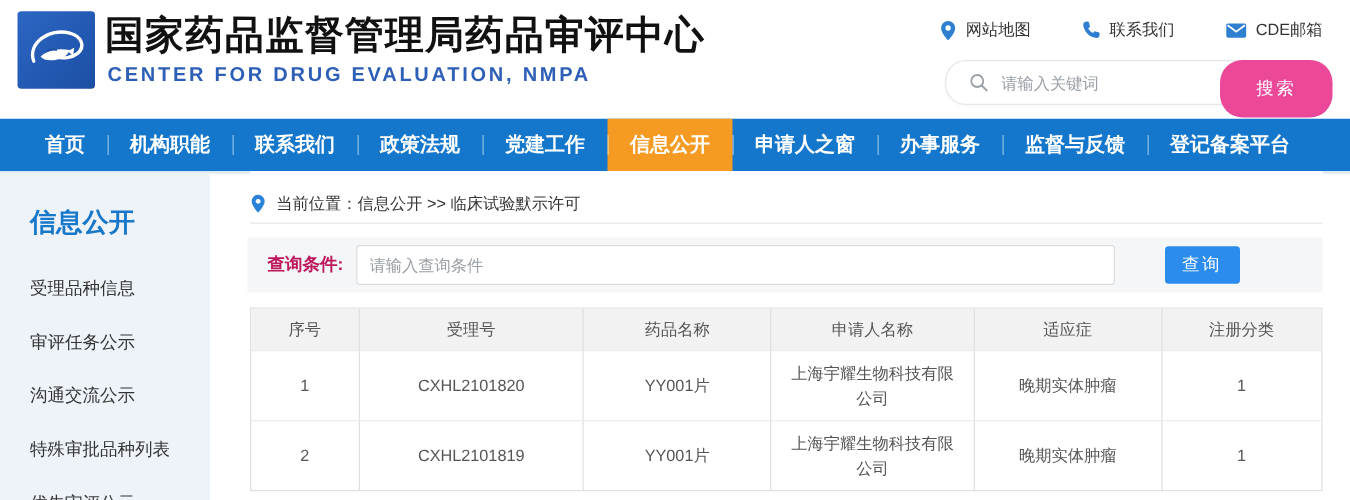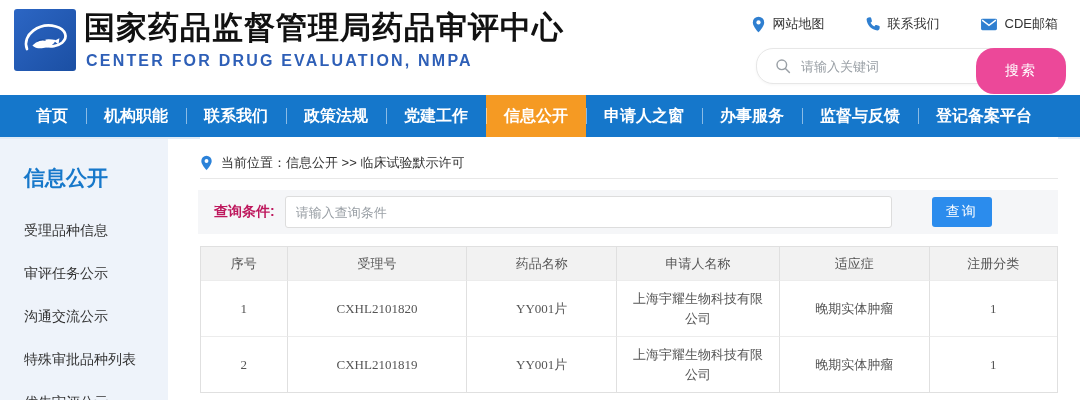--- a/index.html
+++ b/index.html
@@ -48,21 +48,21 @@
   #query-input{margin-left:10px;width:585px;height:30px;border:1px solid #ddd;border-radius:3px;
     padding:0 10px;font-size:13px;color:#333;outline:none;background:#fff;}
   #query-input::placeholder{color:#9aa0a6;}
   #query-button{margin-left:40px;width:60px;height:30px;border:none;border-radius:3px;cursor:pointer;
     background:#2b8ced;color:#fff;font-size:14px;letter-spacing:2px;}
   
   #table{position:absolute;left:0;top:109px;width:856px;border:1px solid #e0e0e0;}
   .trow{display:grid;grid-template-columns:10% 21% 17.5% 19% 17.5% 15%;}
   .trow.head{background:#f2f2f2;}
   .tcell{display:flex;align-items:center;justify-content:center;text-align:center;
-    font-size:13px;color:#555;border-left:1px solid #e0e0e0;padding:4px 14px;box-sizing:border-box;font-family:Liberation Serif, serif;}
+    font-size:13px;color:#555;border-left:1px solid #e0e0e0;padding:4px 14px;box-sizing:border-box;}
   .tcell:first-child{border-left:none;}
   .trow.head .tcell{height:33px;padding:0 6px;}
   .trow.body .tcell{min-height:56px;border-top:1px solid #ececec;line-height:1.5;}
 </style>
 </head>
 <body>
 
 <div id="header">
   <div id="logo">
     <svg width="54" height="54" viewBox="0 0 60 60">

